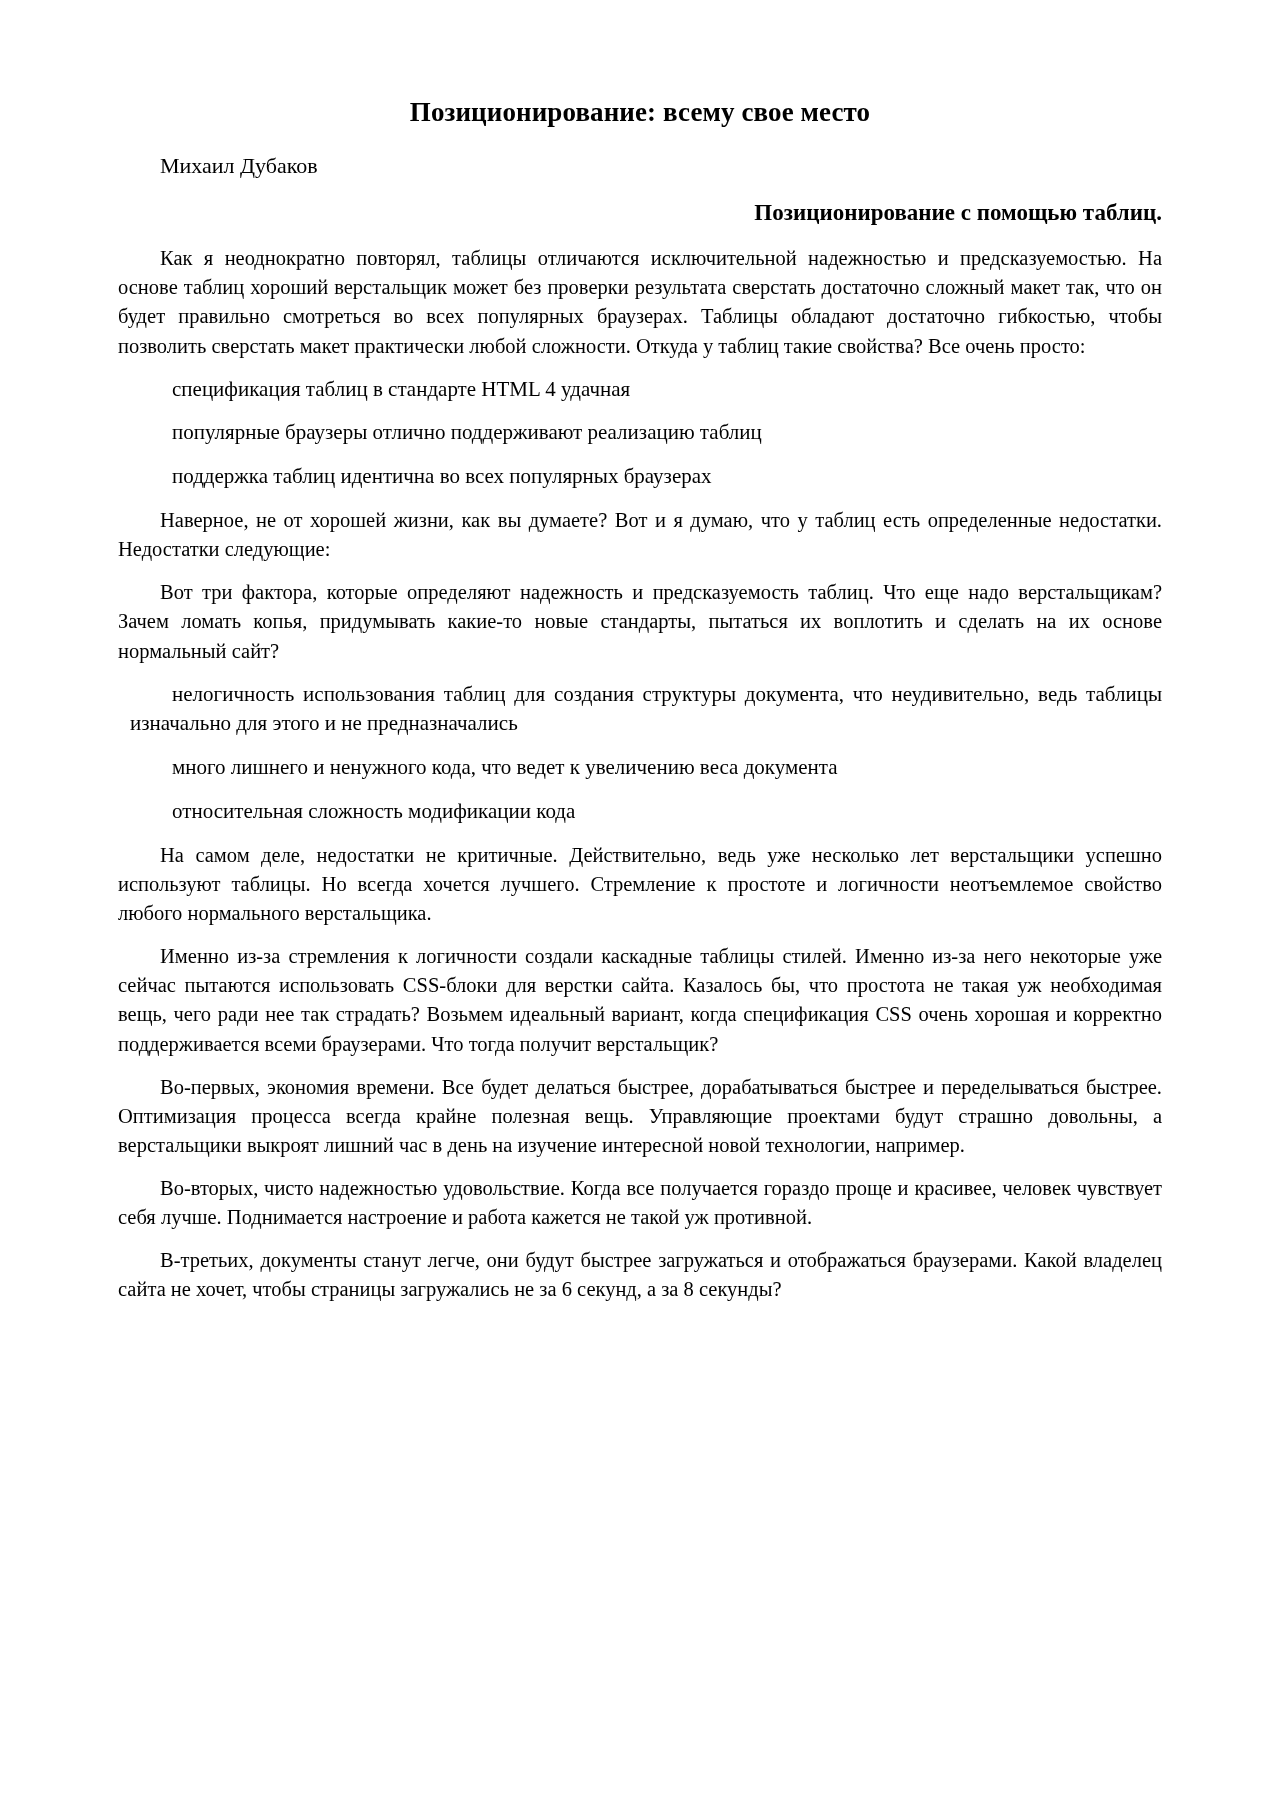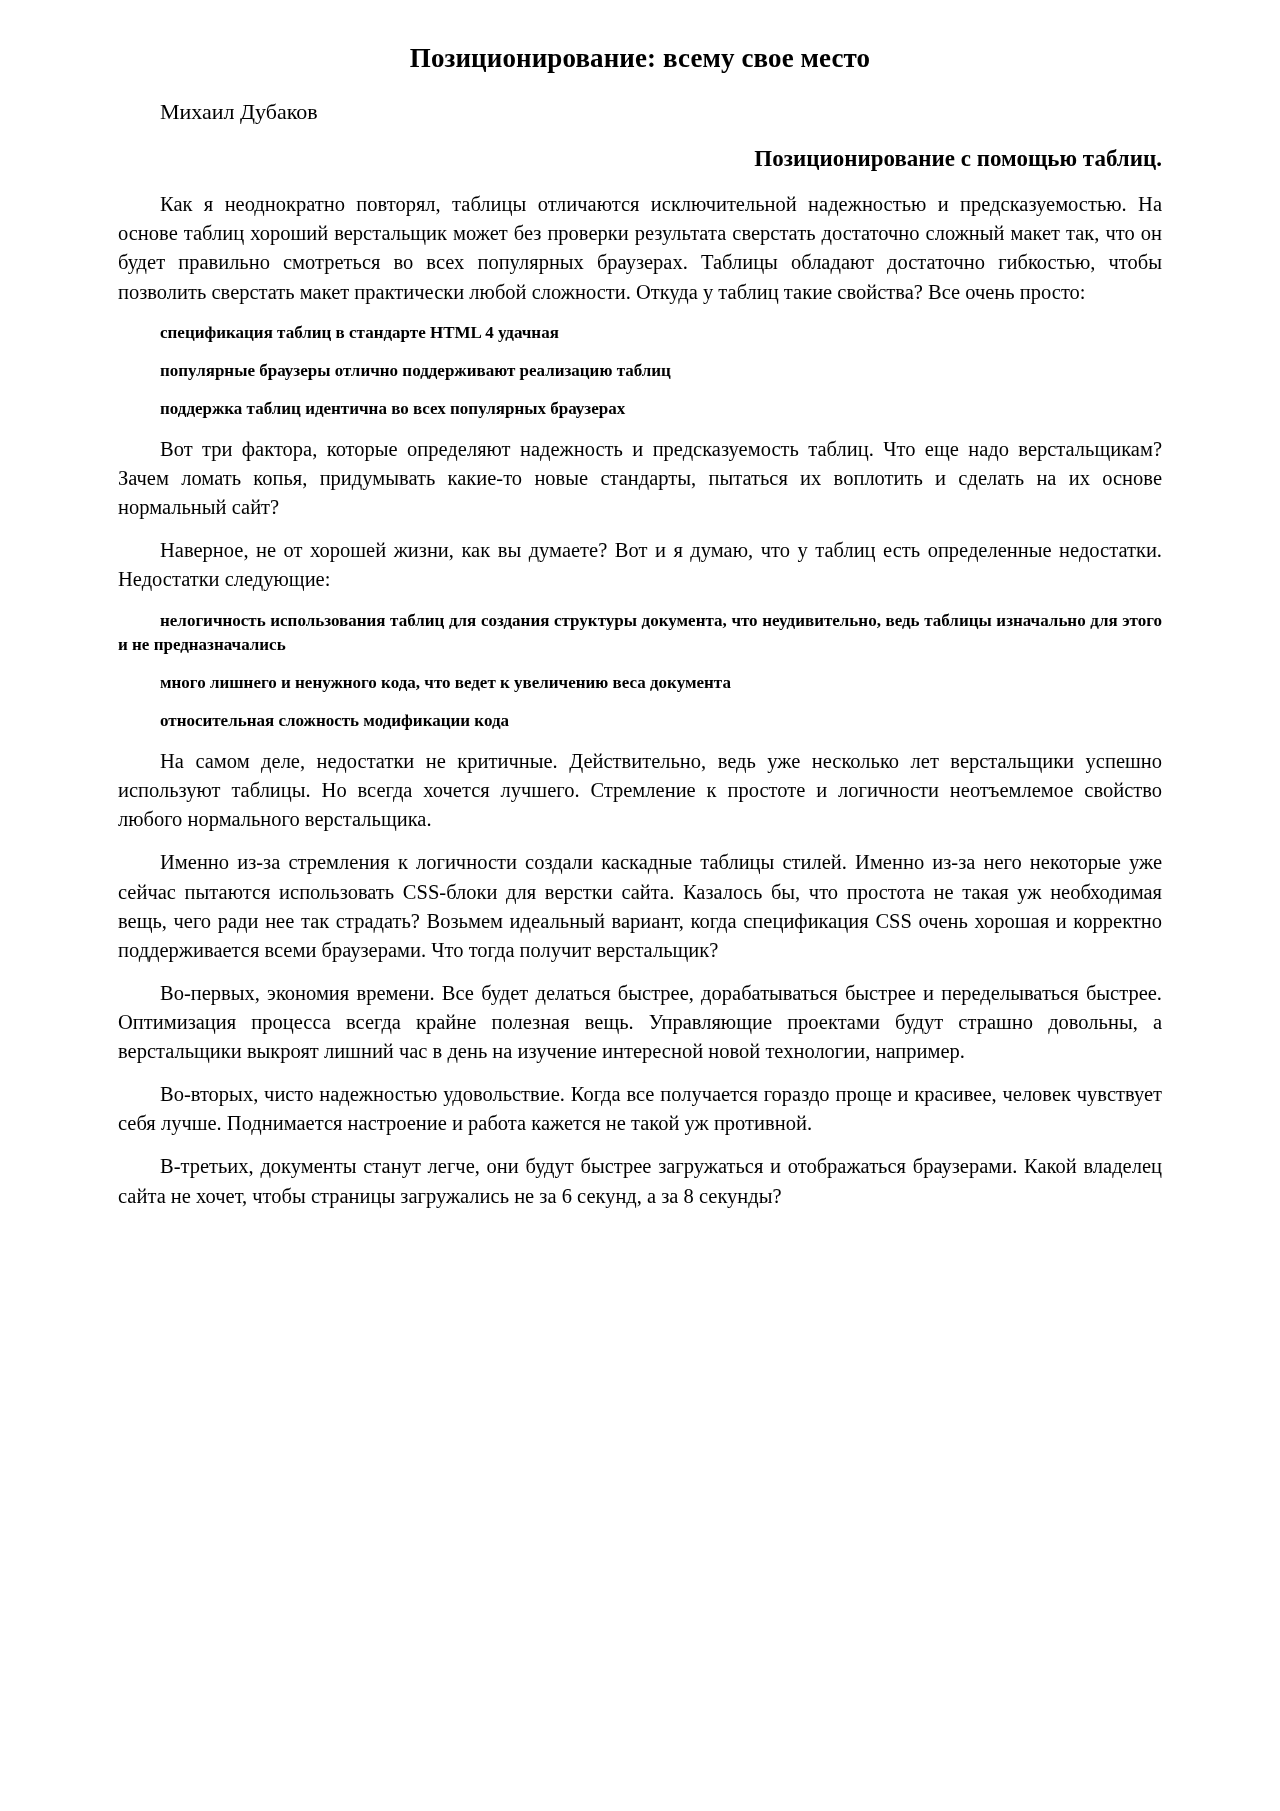--- a/index.html
+++ b/index.html
@@ -10,21 +10,21 @@
   body {
     width: 1280px;
     min-height: 1811px;
     font-family: "Liberation Serif", "DejaVu Serif", serif;
     color: #000000;
   }
   .page {
     width: 1280px;
     min-height: 1811px;
     box-sizing: border-box;
-    padding: 42px 118px 60px 118px;
+    padding: 96px 118px 60px 118px;
     background: #ffffff;
   }
   .doc-title {
     font-size: 27px;
     font-weight: bold;
     text-align: center;
     margin: 0 0 22px 0;
     line-height: 1.25;
     letter-spacing: 0.1px;
   }
@@ -44,27 +44,26 @@
   p.body-par {
     font-size: 20.5px;
     line-height: 1.42;
     text-align: justify;
     text-justify: inter-word;
     margin: 0 0 14px 0;
     text-indent: 42px;
     hyphens: none;
   }
   p.list-par {
-    font-size: 17px;
+    font-size: 21px;
     line-height: 1.42;
     text-align: justify;
     text-justify: inter-word;
-    margin: 0 0 14px 0;
+    margin: 0 0 14px 12px;
     text-indent: 42px;
-    font-weight: bold;
   }
   p.body-par:last-child,
   p.list-par:last-child {
     margin-bottom: 0;
   }
 </style>
 </head>
 <body>
 
 <div class="page">
@@ -72,22 +71,22 @@
   <h1 class="doc-title">Позиционирование: всему свое место</h1>
 
   <div class="author">Михаил Дубаков</div>
 
   <h2 class="section-heading">Позиционирование с помощью таблиц.</h2>
 
   <p class="body-par">Как я неоднократно повторял, таблицы отличаются исключительной надежностью и предсказуемостью. На основе таблиц хороший верстальщик может без проверки результата сверстать достаточно сложный макет так, что он будет правильно смотреться во всех популярных браузерах. Таблицы обладают достаточно гибкостью, чтобы позволить сверстать макет практически любой сложности. Откуда у таблиц такие свойства? Все очень просто:</p>
   <p class="list-par">спецификация таблиц в стандарте HTML 4 удачная</p>
   <p class="list-par">популярные браузеры отлично поддерживают реализацию таблиц</p>
   <p class="list-par">поддержка таблиц идентична во всех популярных браузерах</p>
+  <p class="body-par">Наверное, не от хорошей жизни, как вы думаете? Вот и я думаю, что у таблиц есть определенные недостатки. Недостатки следующие:</p>
   <p class="body-par">Вот три фактора, которые определяют надежность и предсказуемость таблиц. Что еще надо верстальщикам? Зачем ломать копья, придумывать какие-то новые стандарты, пытаться их воплотить и сделать на их основе нормальный сайт?</p>
-  <p class="body-par">Наверное, не от хорошей жизни, как вы думаете? Вот и я думаю, что у таблиц есть определенные недостатки. Недостатки следующие:</p>
   <p class="list-par">нелогичность использования таблиц для создания структуры документа, что неудивительно, ведь таблицы изначально для этого и не предназначались</p>
   <p class="list-par">много лишнего и ненужного кода, что ведет к увеличению веса документа</p>
   <p class="list-par">относительная сложность модификации кода</p>
   <p class="body-par">На самом деле, недостатки не критичные. Действительно, ведь уже несколько лет верстальщики успешно используют таблицы. Но всегда хочется лучшего. Стремление к простоте и логичности неотъемлемое свойство любого нормального верстальщика.</p>
   <p class="body-par">Именно из-за стремления к логичности создали каскадные таблицы стилей. Именно из-за него некоторые уже сейчас пытаются использовать CSS-блоки для верстки сайта. Казалось бы, что простота не такая уж необходимая вещь, чего ради нее так страдать? Возьмем идеальный вариант, когда спецификация CSS очень хорошая и корректно поддерживается всеми браузерами. Что тогда получит верстальщик?</p>
   <p class="body-par">Во-первых, экономия времени. Все будет делаться быстрее, дорабатываться быстрее и переделываться быстрее. Оптимизация процесса всегда крайне полезная вещь. Управляющие проектами будут страшно довольны, а верстальщики выкроят лишний час в день на изучение интересной новой технологии, например.</p>
   <p class="body-par">Во-вторых, чисто надежностью удовольствие. Когда все получается гораздо проще и красивее, человек чувствует себя лучше. Поднимается настроение и работа кажется не такой уж противной.</p>
   <p class="body-par">В-третьих, документы станут легче, они будут быстрее загружаться и отображаться браузерами. Какой владелец сайта не хочет, чтобы страницы загружались не за 6 секунд, а за 8 секунды?</p>
 
 </div>

